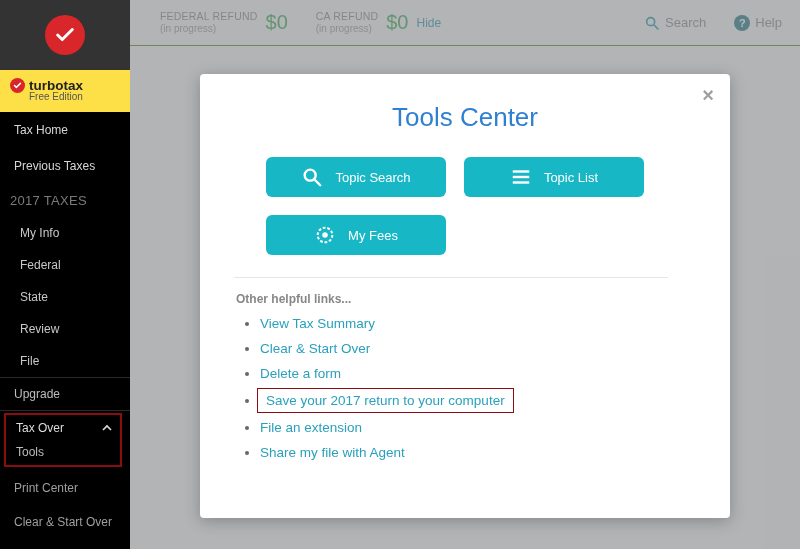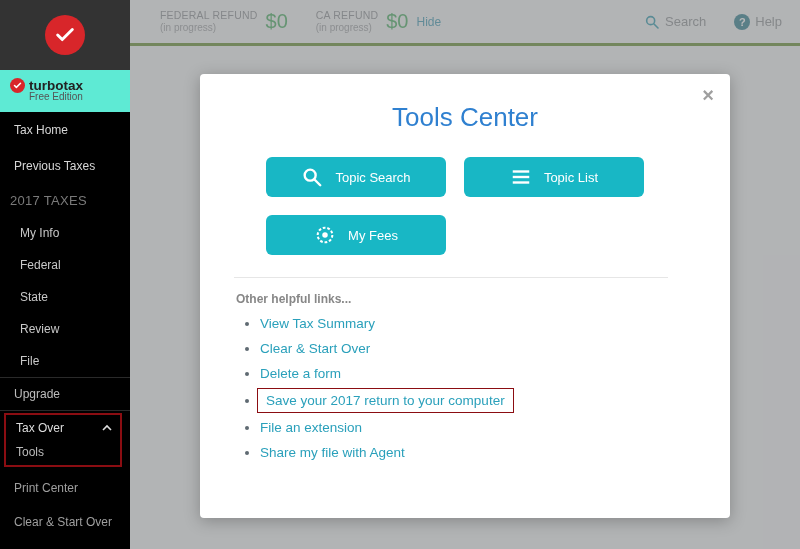--- a/index.html
+++ b/index.html
@@ -2,35 +2,35 @@
 <html><head>
 <meta charset="utf-8">
 <style>
   * { box-sizing: border-box; margin: 0; padding: 0; }
   html, body { width: 800px; height: 549px; font-family: Arial, Helvetica, sans-serif; overflow: hidden; background: #f2f3f4; }
   .app { display: flex; width: 800px; height: 549px; position: relative; }
   
   .sidebar { width: 130px; background: #000; color: #ccc; display: flex; flex-direction: column; font-size: 12px; }
   .logo-box { height: 70px; background: #333; display: flex; align-items: center; justify-content: center; }
   .check-circle { width: 40px; height: 40px; border-radius: 50%; background: #d8262a; display: flex; align-items: center; justify-content: center; }
-  .brand { background: #5eead4; color: #222; padding: 8px 10px 10px 10px; display: flex; align-items: center; gap: 4px; }
+  .brand { background: #fde047; color: #222; padding: 8px 10px 10px 10px; display: flex; align-items: center; gap: 4px; }
   .brand-mark { width: 15px; height: 15px; border-radius: 50%; background: #d8262a; display: inline-flex; align-items: center; justify-content: center; }
   .brand-text { font-weight: bold; font-size: 13.5px; }
   .brand-sub { font-size: 10px; color: #555; padding-left: 19px; margin-top:-2px }
   .nav-item { padding: 11px 14px; color: #d6d6d6; cursor: pointer; }
   .nav-item.sub { padding: 9px 14px 9px 20px; font-size: 12px; color: #c8c8c8; }
   .section-head { padding: 9px 10px; color: #7a7a7a; font-size: 13px; letter-spacing: .3px; }
   .upgrade { padding: 9px 14px; color: #bdbdbd; font-size: 12px; border-top: 1px solid #2a2a2a; border-bottom: 1px solid #2a2a2a; }
   .tax-tools-row { display:flex; align-items:center; justify-content:space-between; padding: 10px 12px 6px 14px; color:#ddd; }
   .tools-sub { padding: 4px 14px 10px 14px; color:#bbb; font-size:12px; }
   .highlight-box { outline: 2px solid #8b0d12; outline-offset: -4px; margin: 0 6px 2px 2px; }
   .print-row, .clear-row { padding: 10px 14px; color:#9f9f9f; font-size:12px; }
   
   .main { flex: 1; position: relative; }
-  .topbar { height: 46px; border-bottom: 3px solid #4d7c0f; display:flex; align-items:center; padding: 0 18px 0 30px; gap: 28px; color:#7a7f83; font-size:10.5px; }
+  .topbar { height: 46px; border-bottom: 1px solid #4d7c0f; display:flex; align-items:center; padding: 0 18px 0 30px; gap: 28px; color:#7a7f83; font-size:10.5px; }
   .refund-block { display:flex; flex-direction:column; line-height:1.1; }
   .refund-label { letter-spacing:.2px; }
   .refund-ip { font-size:10px; color:#8d9194; }
   .refund-row { display:flex; align-items:center; gap:8px; }
   .amount { color:#2aa147; font-size:20px; font-weight:500; }
   .hide-link { color:#1f89a6; font-size:12px; cursor:pointer; }
   .top-spacer { flex:1; }
   .search-link, .help-link { display:flex; align-items:center; gap:5px; color:#7b8083; font-size:13px; cursor:pointer; }
   .help-circle { width:16px; height:16px; border-radius:50%; background:#0d6a7d; color:#fff; font-size:11px; font-weight:bold; display:flex; align-items:center; justify-content:center; }
   

